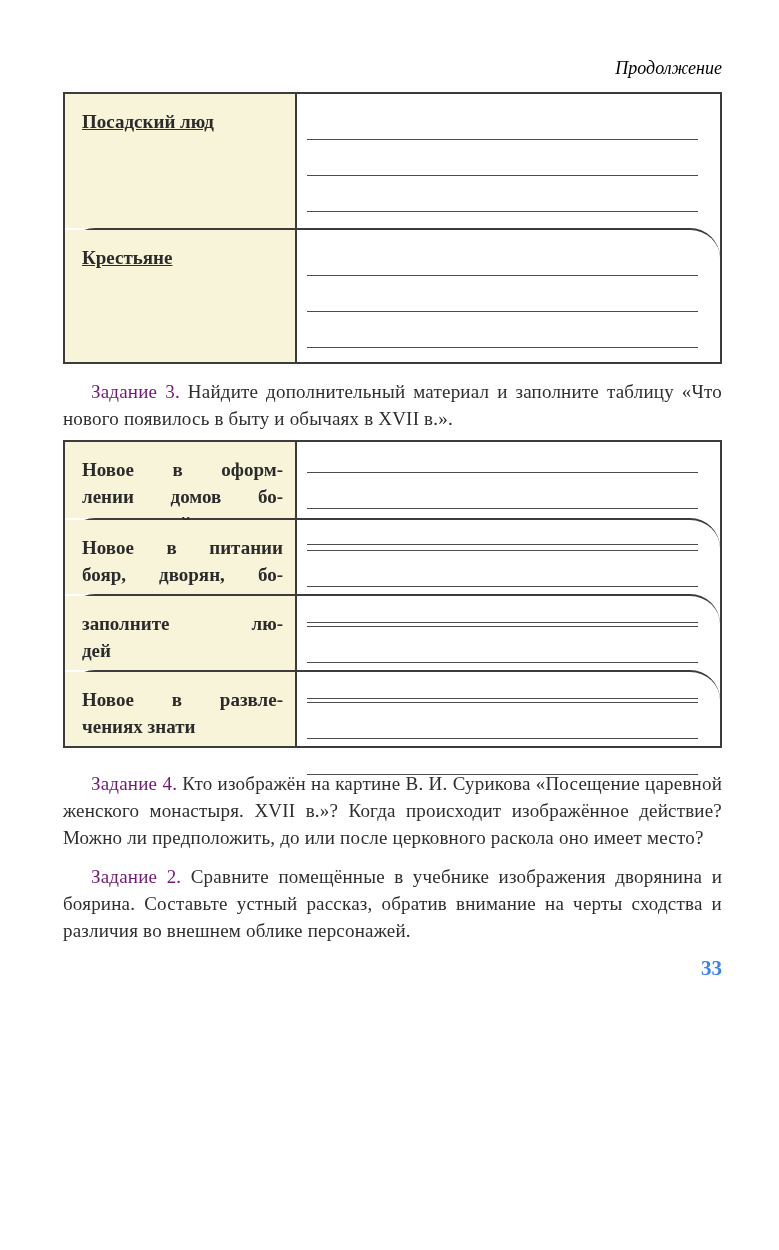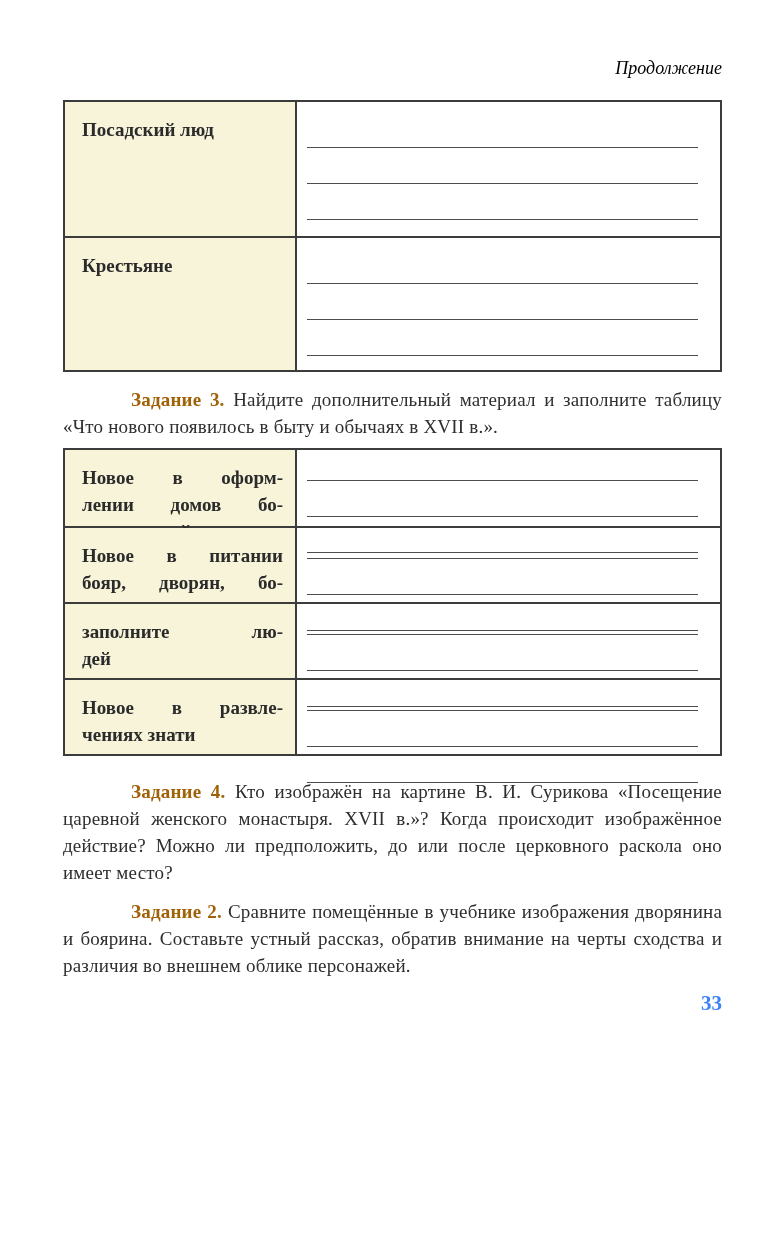--- a/index.html
+++ b/index.html
@@ -20,61 +20,60 @@
     font-size: 18px;
     color: #000000;
     height: 22px;
   }
   
   .tbl {
     border: 2px solid #3c3c3c;
     box-sizing: border-box;
   }
   .trow { display: flex; box-sizing: border-box; }
-  .trow + .trow { border-top: 2px solid #3c3c3c; }
+  .trow + .trow { border-top: 2px solid #3c3c3c; border-radius: 30px; }
   .label-cell {
     flex: 0 0 232px;
     box-sizing: border-box;
     background: #f8f4d9;
     border-right: 2px solid #3c3c3c;
     padding: 14px 12px 0 17px;
     font-weight: bold;
     font-size: 19px;
     line-height: 27px;
     color: #2b2b2b;
   }
   .lines-cell {
     flex: 1;
     box-sizing: border-box;
     padding: 10px 22px 0 10px;
   }
   .rule { height: 35px; border-bottom: 1.5px solid #4d4d4d; }
-  .tbl1 { margin-top: 20px; }
+  .tbl1 { margin-top: 12px; text-decoration: underline; }
   .tbl1 .trow { height: 134px; }
   .tbl2 { margin-top: 8px; }
   .tbl2 .trow { height: 76px; }
   .tbl2 .lines-cell { padding-top: 0; }
   .tbl2 .rule { height: 35px; }
   .tbl2 .rule:first-child { height: 30px; }
   .jline { display: block; text-align: justify; text-align-last: justify; }
   .lline { display: block; text-align: left; }
   
   .task-para {
     margin: 0;
     text-align: justify;
     text-indent: 28px;
     font-size: 19px;
     line-height: 27px;
     letter-spacing: 0.2px;
     color: #2e2e2e;
   }
   .task-label {
-    color: #a16207;
-    font-weight: bold;
-    margin-left: 40px;
+    color: #701a75;
+    font-weight: normal;
   }
   .p-task3 { margin-top: 14px; }
   .p-task4 { margin-top: 22px; }
   .p-task5 { margin-top: 12px; }
   .page-number {
     margin-top: 12px;
     text-align: right;
     font-weight: bold;
     font-size: 21px;
     color: #3b82f6;

